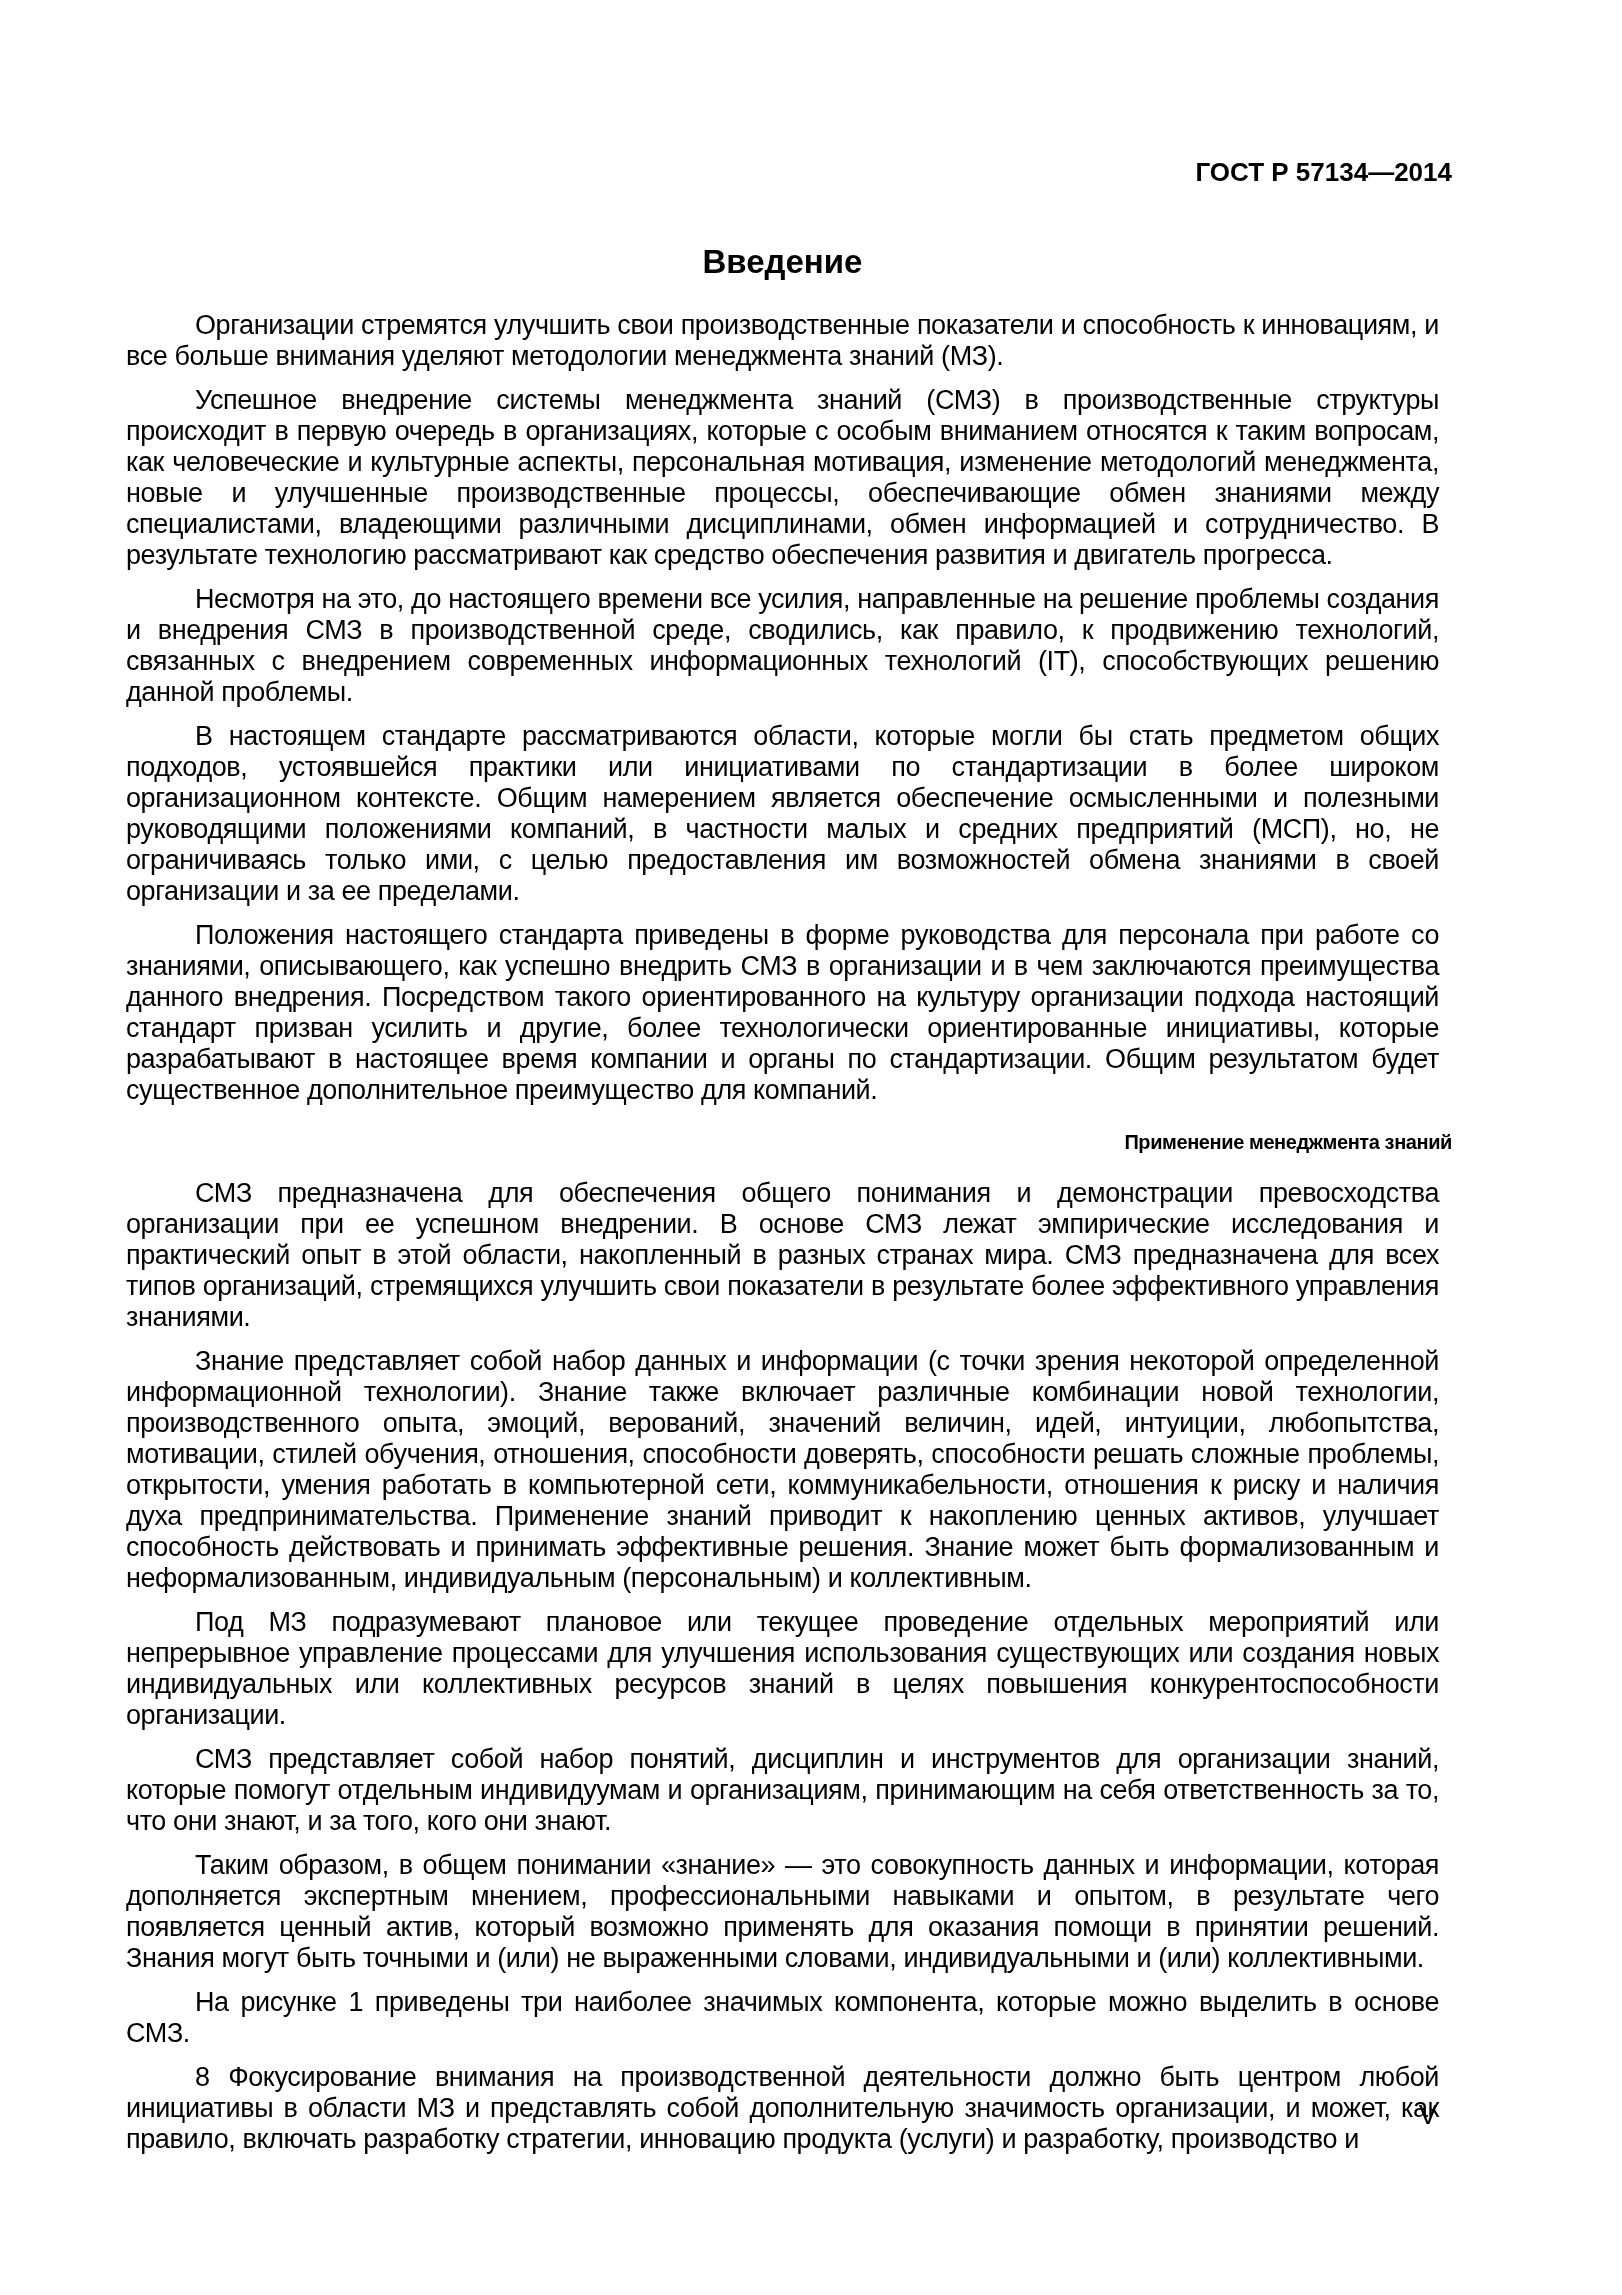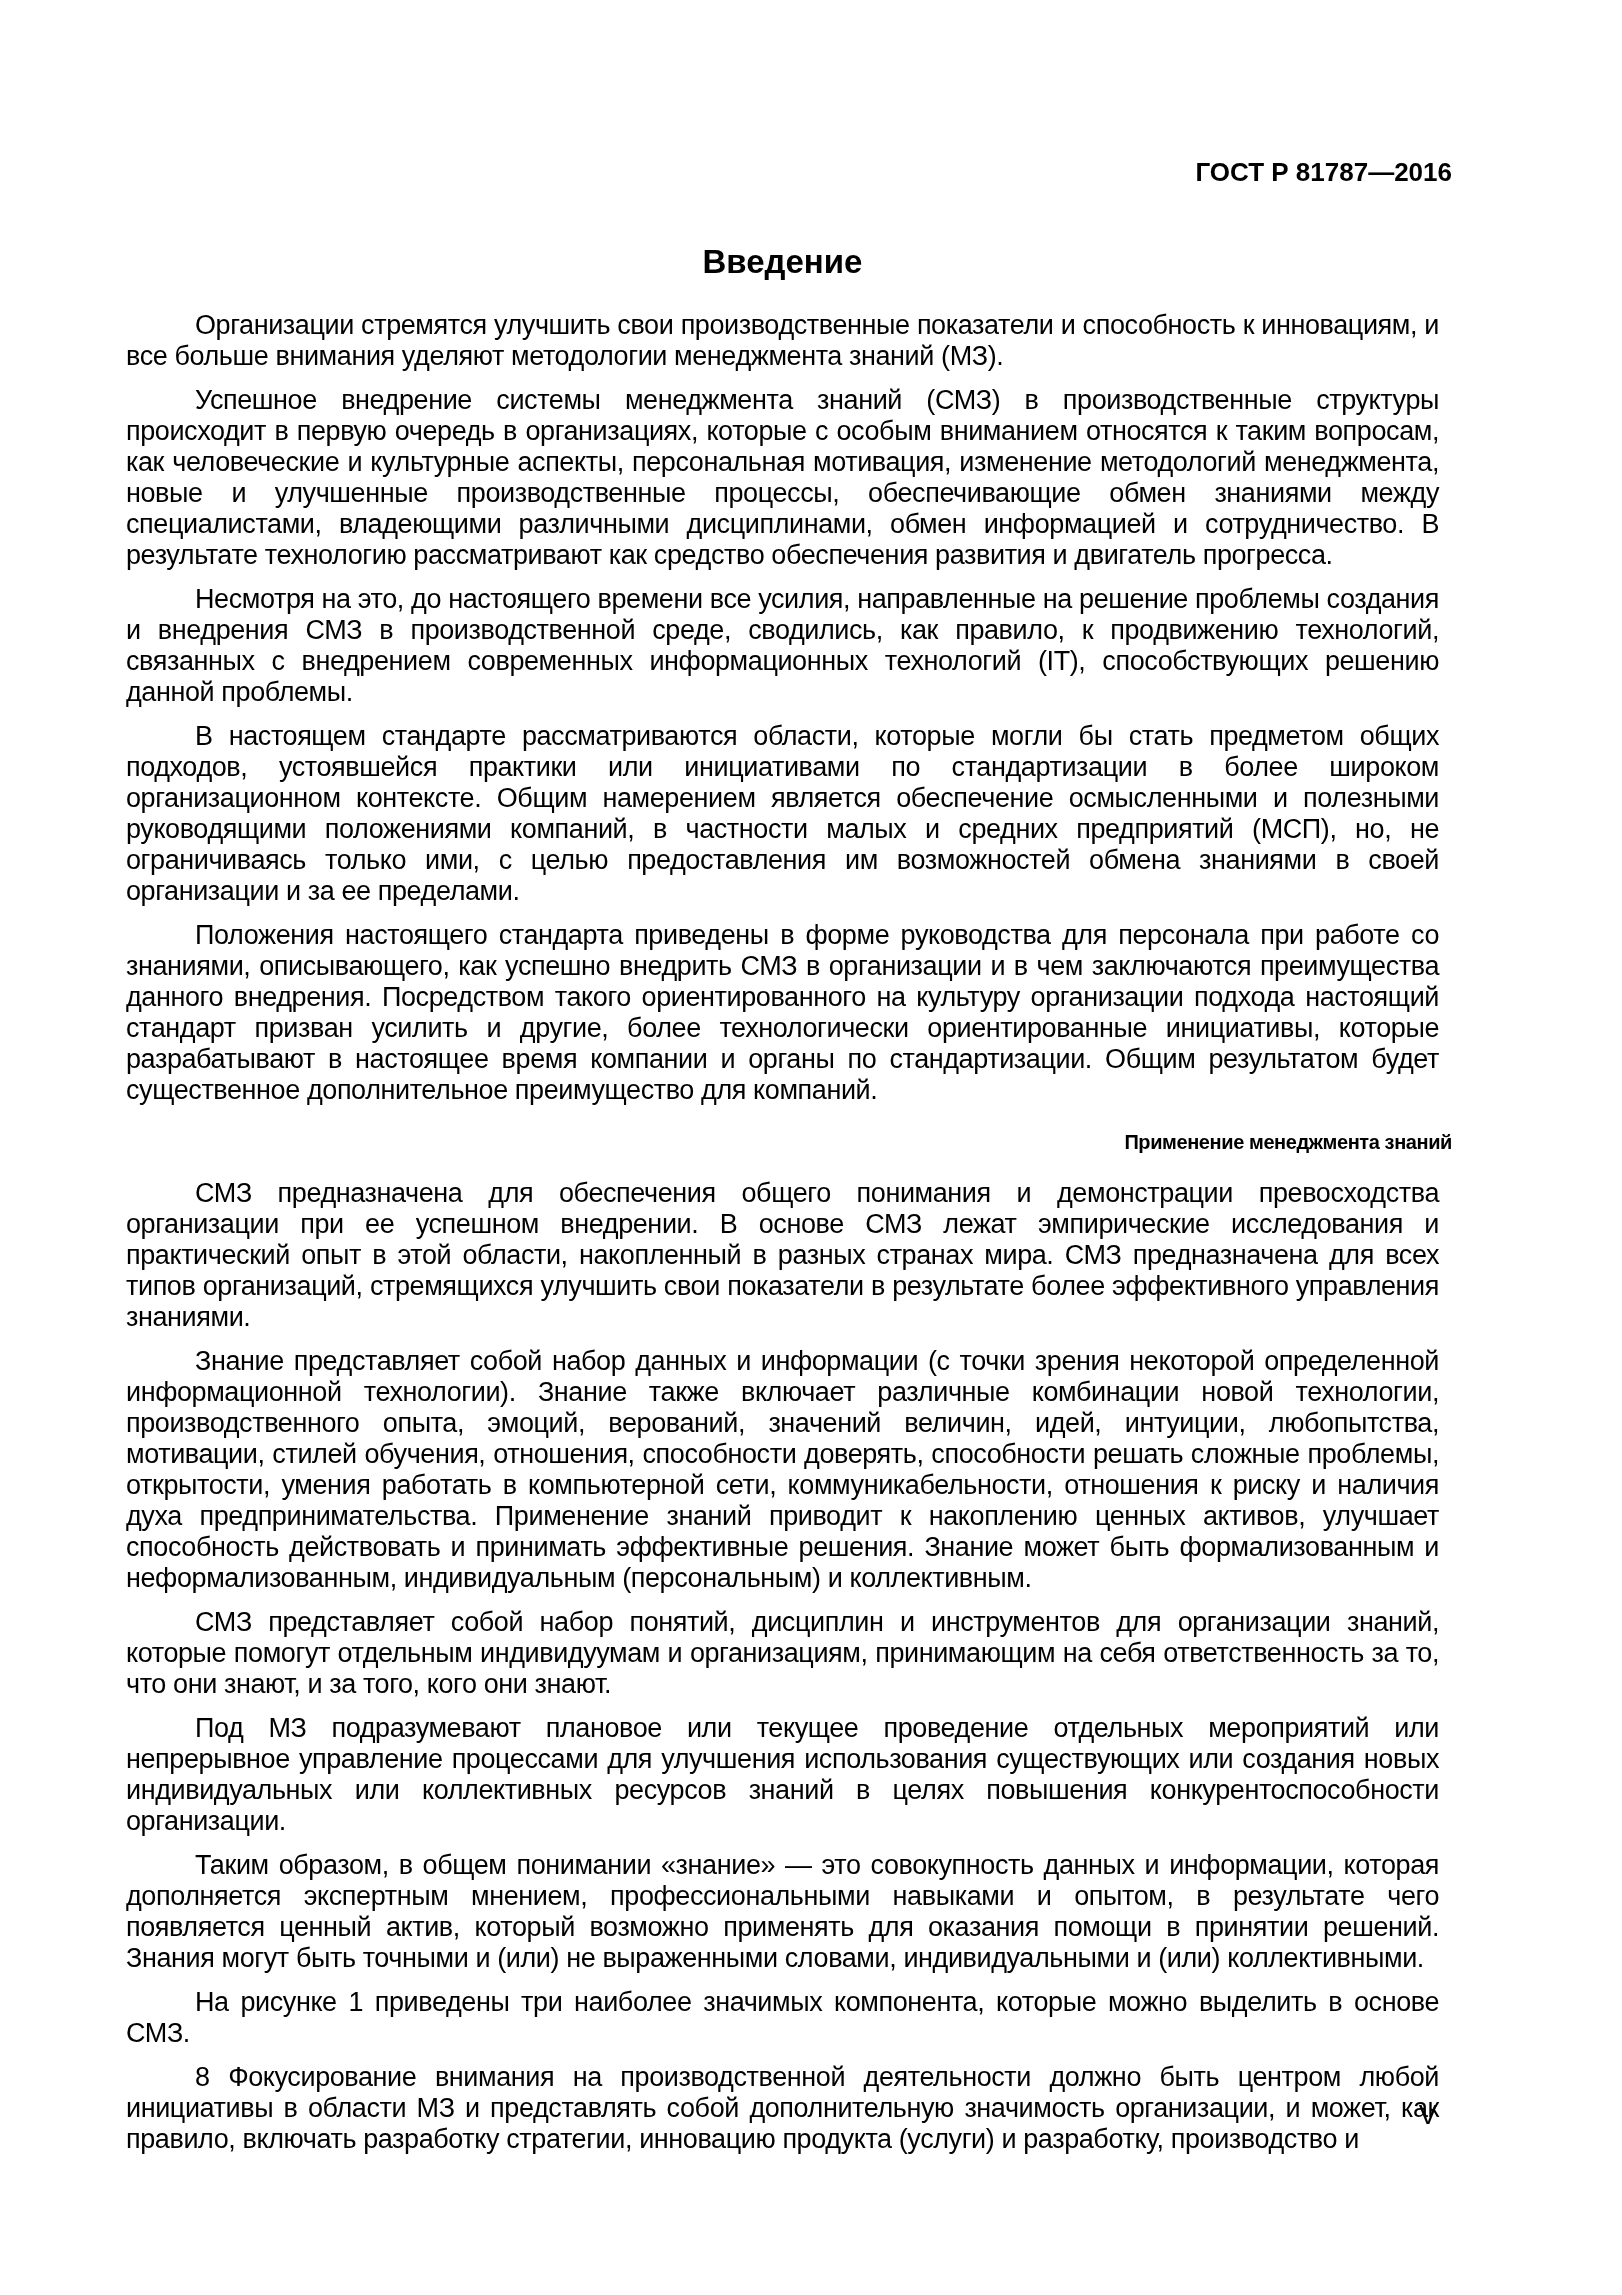--- a/index.html
+++ b/index.html
@@ -58,35 +58,35 @@
     bottom: 165px;
     font-size: 27.5px;
     line-height: 31px;
   }
 </style>
 </head>
 <body>
 
 <div class="page">
 
-  <div class="doc-number">ГОСТ Р 81787—2016</div>
+  <div class="doc-number">ГОСТ Р 57134—2014</div>
 
   <h1 class="doc-title">Введение</h1>
 
   <div class="content">
     <p class="para">Организации стремятся улучшить свои производственные показатели и способность к инновациям, и все больше внимания уделяют методологии менеджмента знаний (МЗ).</p>
     <p class="para">Успешное внедрение системы менеджмента знаний (СМЗ) в производственные структуры происходит в первую очередь в организациях, которые с особым вниманием относятся к таким вопросам, как человеческие и культурные аспекты, персональная мотивация, изменение методологий менеджмента, новые и улучшенные производственные процессы, обеспечивающие обмен знаниями между специалистами, владеющими различными дисциплинами, обмен информацией и сотрудничество. В результате технологию рассматривают как средство обеспечения развития и двигатель прогресса.</p>
     <p class="para">Несмотря на это, до настоящего времени все усилия, направленные на решение проблемы создания и внедрения СМЗ в производственной среде, сводились, как правило, к продвижению технологий, связанных с внедрением современных информационных технологий (IT), способствующих решению данной проблемы.</p>
     <p class="para">В настоящем стандарте рассматриваются области, которые могли бы стать предметом общих подходов, устоявшейся практики или инициативами по стандартизации в более широком организационном контексте. Общим намерением является обеспечение осмысленными и полезными руководящими положениями компаний, в частности малых и средних предприятий (МСП), но, не ограничиваясь только ими, с целью предоставления им возможностей обмена знаниями в своей организации и за ее пределами.</p>
     <p class="para">Положения настоящего стандарта приведены в форме руководства для персонала при работе со знаниями, описывающего, как успешно внедрить СМЗ в организации и в чем заключаются преимущества данного внедрения. Посредством такого ориентированного на культуру организации подхода настоящий стандарт призван усилить и другие, более технологически ориентированные инициативы, которые разрабатывают в настоящее время компании и органы по стандартизации. Общим результатом будет существенное дополнительное преимущество для компаний.</p>
     <h2 class="subheading">Применение менеджмента знаний</h2>
     <p class="para">СМЗ предназначена для обеспечения общего понимания и демонстрации превосходства организации при ее успешном внедрении. В основе СМЗ лежат эмпирические исследования и практический опыт в этой области, накопленный в разных странах мира. СМЗ предназначена для всех типов организаций, стремящихся улучшить свои показатели в результате более эффективного управления знаниями.</p>
     <p class="para">Знание представляет собой набор данных и информации (с точки зрения некоторой определенной информационной технологии). Знание также включает различные комбинации новой технологии, производственного опыта, эмоций, верований, значений величин, идей, интуиции, любопытства, мотивации, стилей обучения, отношения, способности доверять, способности решать сложные проблемы, открытости, умения работать в компьютерной сети, коммуникабельности, отношения к риску и наличия духа предпринимательства. Применение знаний приводит к накоплению ценных активов, улучшает способность действовать и принимать эффективные решения. Знание может быть формализованным и неформализованным, индивидуальным (персональным) и коллективным.</p>
+    <p class="para">Под МЗ подразумевают плановое или текущее проведение отдельных мероприятий или непрерывное управление процессами для улучшения использования существующих или создания новых индивидуальных или коллективных ресурсов знаний в целях повышения конкурентоспособности организации.</p>
     <p class="para">СМЗ представляет собой набор понятий, дисциплин и инструментов для организации знаний, которые помогут отдельным индивидуумам и организациям, принимающим на себя ответственность за то, что они знают, и за того, кого они знают.</p>
-    <p class="para">Под МЗ подразумевают плановое или текущее проведение отдельных мероприятий или непрерывное управление процессами для улучшения использования существующих или создания новых индивидуальных или коллективных ресурсов знаний в целях повышения конкурентоспособности организации.</p>
     <p class="para">Таким образом, в общем понимании «знание» — это совокупность данных и информации, которая дополняется экспертным мнением, профессиональными навыками и опытом, в результате чего появляется ценный актив, который возможно применять для оказания помощи в принятии решений. Знания могут быть точными и (или) не выраженными словами, индивидуальными и (или) коллективными.</p>
     <p class="para">На рисунке 1 приведены три наиболее значимых компонента, которые можно выделить в основе СМЗ.</p>
     <p class="para">8 Фокусирование внимания на производственной деятельности должно быть центром любой инициативы в области МЗ и представлять собой дополнительную значимость организации, и может, как правило, включать разработку стратегии, инновацию продукта (услуги) и разработку, производство и</p>
   </div>
 
   <div class="page-number">V</div>
 
 </div>
 
 

